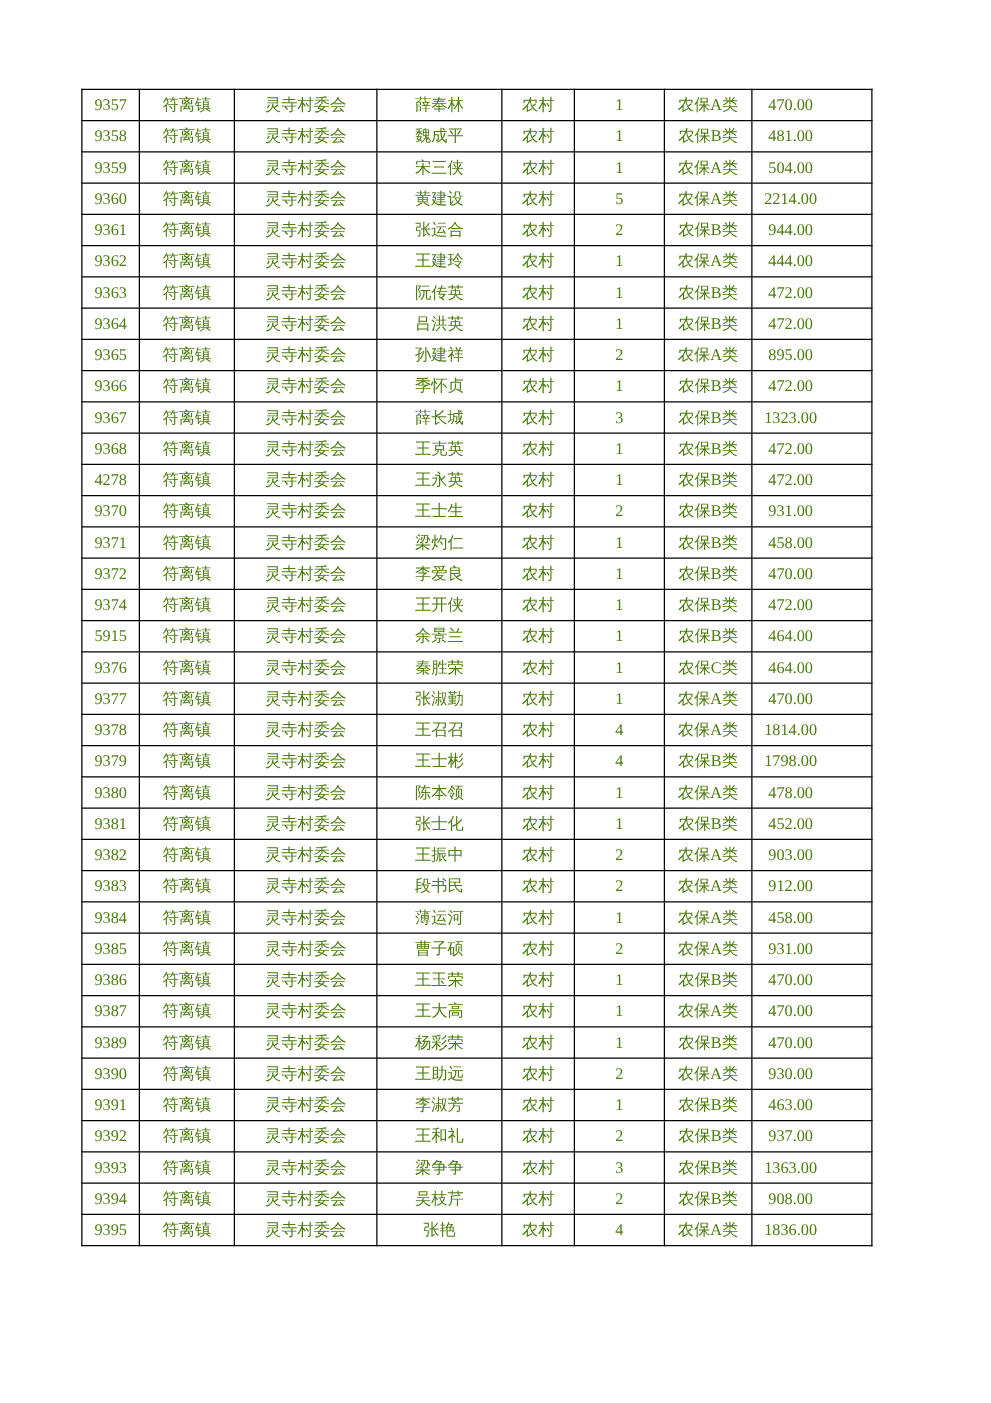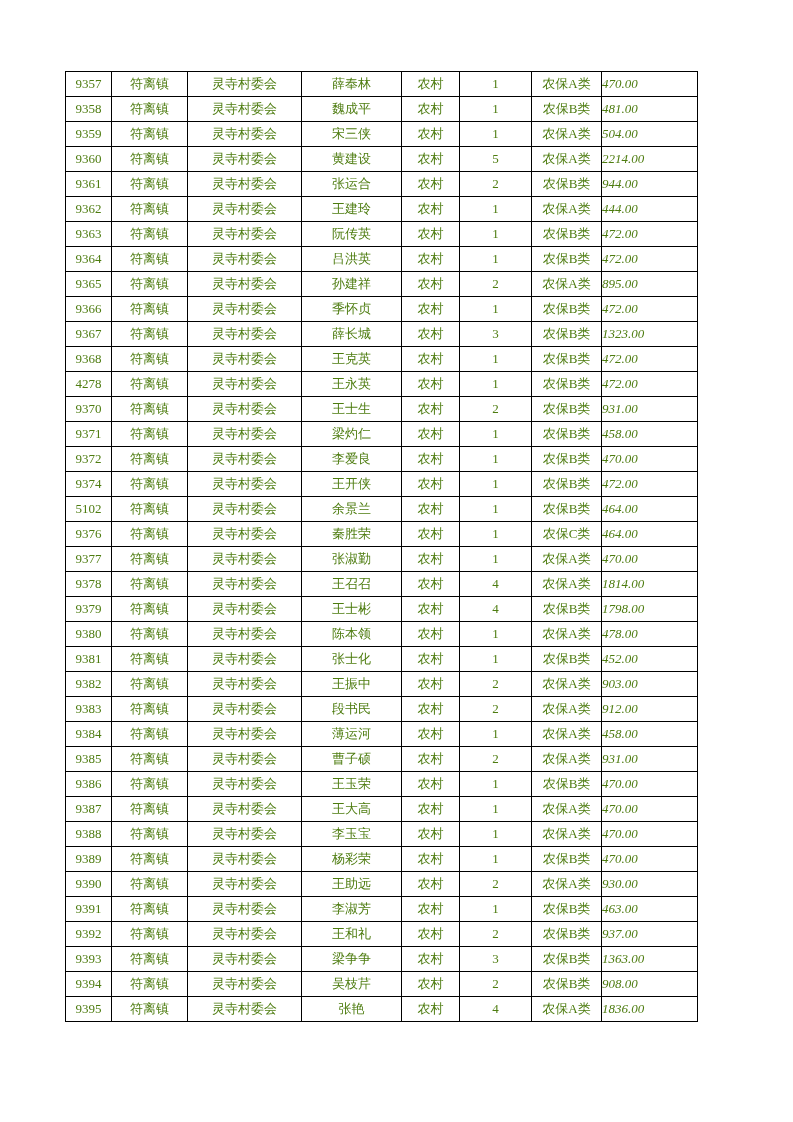--- a/index.html
+++ b/index.html
@@ -29,23 +29,22 @@
     height: 24px;
     padding: 0;
     text-align: center;
     vertical-align: middle;
     font-size: 13px;
     line-height: 24px;
     white-space: nowrap;
     overflow: hidden;
   }
   table.roster td.amount {
-    text-align: left;
+    text-align: center;
     padding-right: 34px;
-    font-style: italic;
   }
   col.c-id        { width: 46px; }
   col.c-town      { width: 76px; }
   col.c-village   { width: 114px; }
   col.c-name      { width: 100px; }
   col.c-type      { width: 58px; }
   col.c-count     { width: 72px; }
   col.c-insurance { width: 70px; }
   col.c-amount    { width: 96px; }
 </style>
@@ -229,21 +228,21 @@
           <td>9374</td>
           <td>符离镇</td>
           <td>灵寺村委会</td>
           <td>王开侠</td>
           <td>农村</td>
           <td>1</td>
           <td>农保B类</td>
           <td class="amount">472.00</td>
         </tr>
         <tr>
-          <td>5102</td>
+          <td>5915</td>
           <td>符离镇</td>
           <td>灵寺村委会</td>
           <td>余景兰</td>
           <td>农村</td>
           <td>1</td>
           <td>农保B类</td>
           <td class="amount">464.00</td>
         </tr>
         <tr>
           <td>9376</td>
@@ -353,30 +352,20 @@
           <td>农村</td>
           <td>1</td>
           <td>农保B类</td>
           <td class="amount">470.00</td>
         </tr>
         <tr>
           <td>9387</td>
           <td>符离镇</td>
           <td>灵寺村委会</td>
           <td>王大高</td>
-          <td>农村</td>
-          <td>1</td>
-          <td>农保A类</td>
-          <td class="amount">470.00</td>
-        </tr>
-        <tr>
-          <td>9388</td>
-          <td>符离镇</td>
-          <td>灵寺村委会</td>
-          <td>李玉宝</td>
           <td>农村</td>
           <td>1</td>
           <td>农保A类</td>
           <td class="amount">470.00</td>
         </tr>
         <tr>
           <td>9389</td>
           <td>符离镇</td>
           <td>灵寺村委会</td>
           <td>杨彩荣</td>

